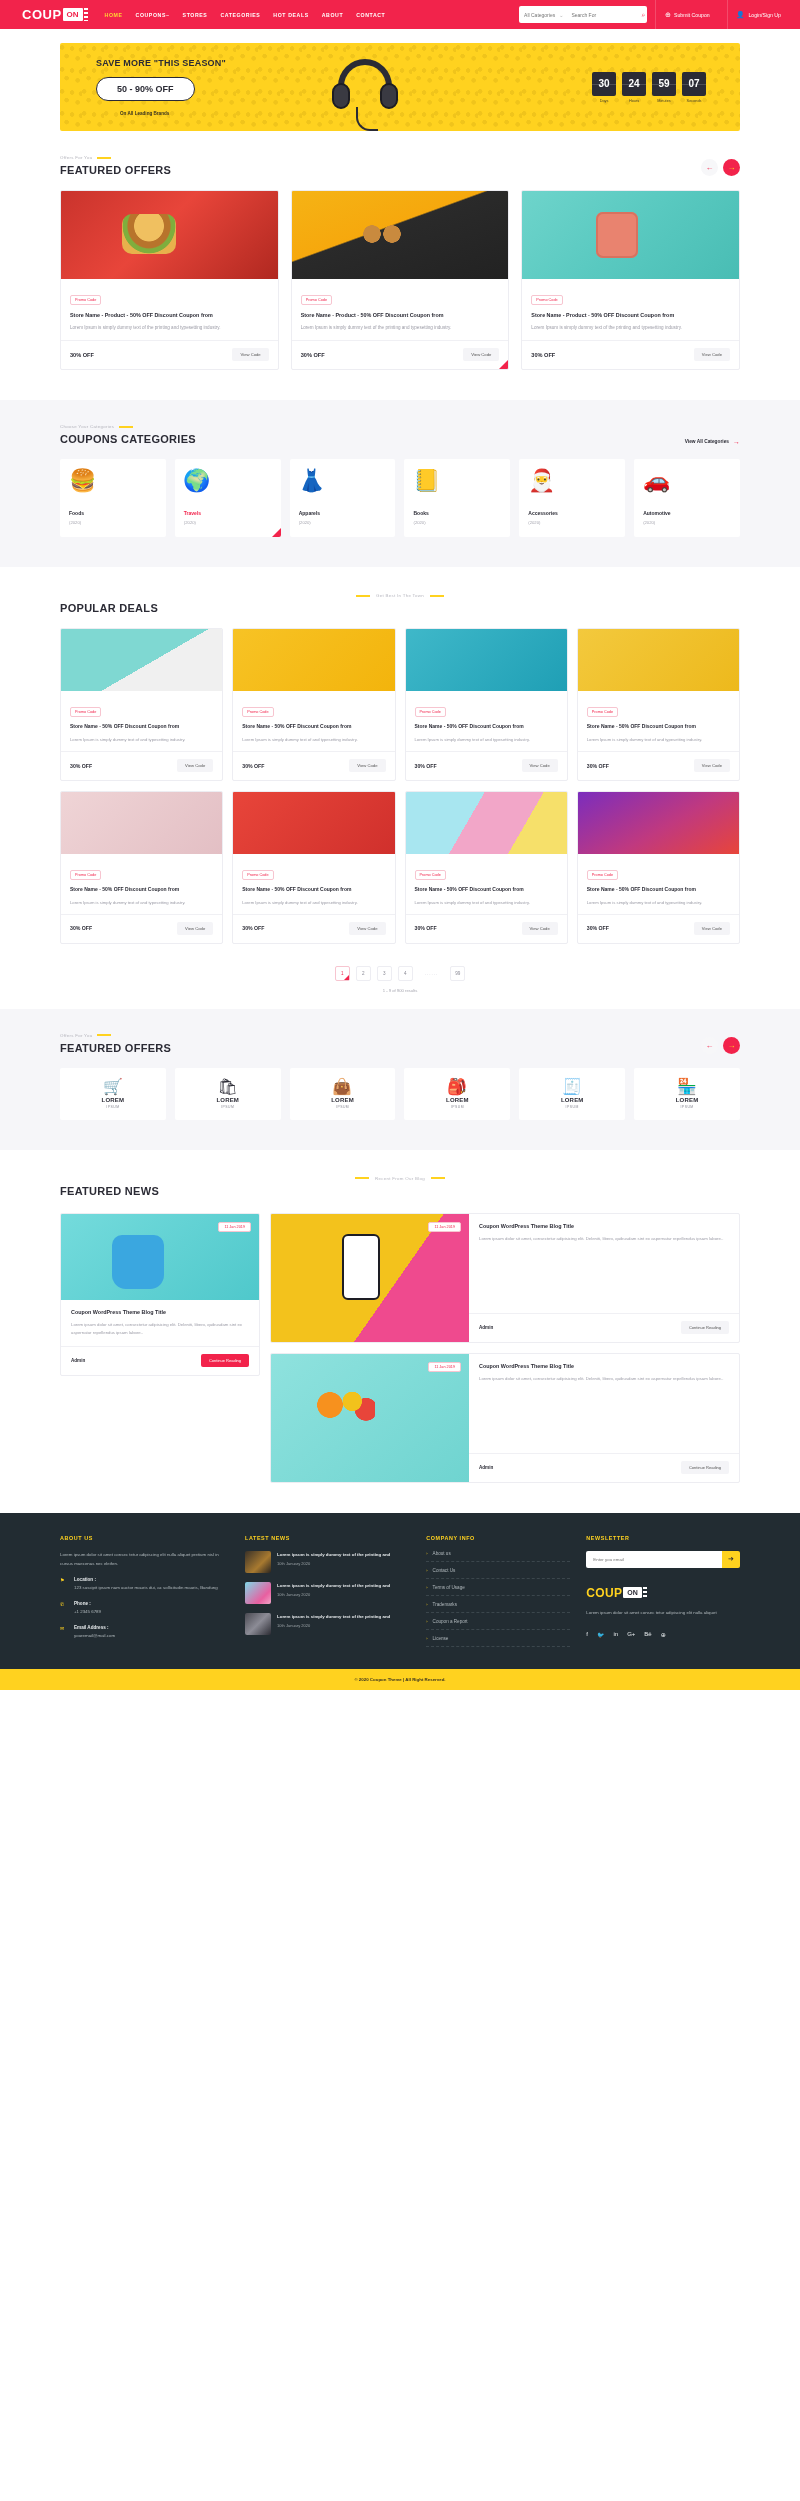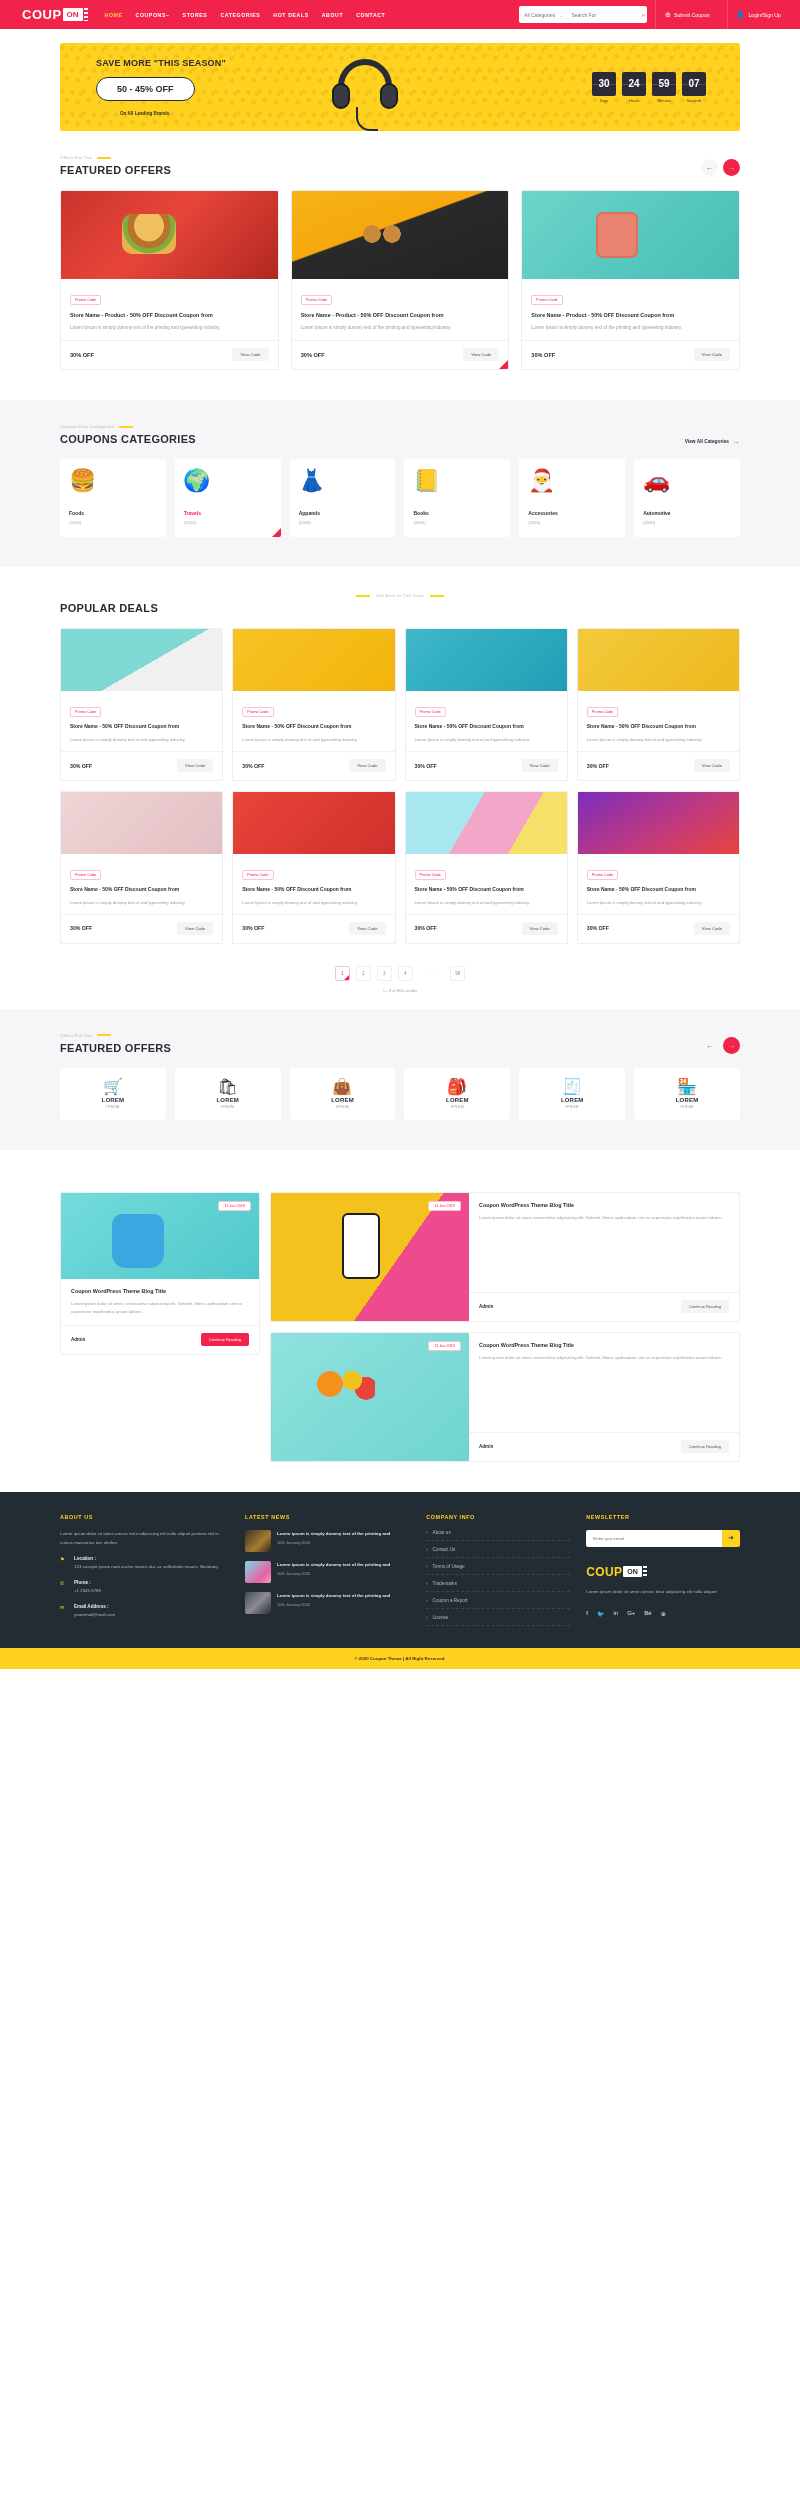--- a/index.html
+++ b/index.html
@@ -361,21 +361,21 @@
       <span>Login/Sign Up</span>
     </div>
   </div>
 
 
   <div class="season-sec">
     <div class="container">
       <div class="season">
         <div class="season-left">
           <div class="season-h">SAVE MORE "THIS SEASON"</div>
-          <div class="season-pill">50 - 45% OFF</div>
+          <div class="season-pill">50 - 90% OFF</div>
           <div class="season-sub">On All Leading Brands</div>
         </div>
         <div class="headphone">
           <div class="hp-band"></div>
             <div class="hp-cup l"></div>
             <div class="hp-cup r"></div>
             <div class="hp-cord"></div>
         </div>
         <div class="countdown">
           <div class="cd-item">
@@ -664,20 +664,24 @@
           <div class="bicon">🏪</div>
           <div class="blorem">LOREM</div>
           <div class="bipsum">IPSUM</div>
         </div>
       </div>
     </div>
   </div>
 
   <div class="news-sec">
     <div class="container">
+      <div class="sec-head-c">
+        <div class="eyebrow-c">Recent From Our Blog</div>
+        <div class="sec-title">FEATURED NEWS</div>
+      </div>
       <div class="news-grid">
         <div class="ncol" style="flex:0 0 200px">
           <div class="ncard">
             <div class="nimg ni1">
               <span class="ndate">11 Jan 2019</span>
             </div>
             <div class="ncard-body">
               <div class="ncard-title">Coupon WordPress Theme Blog Title</div>
               <div class="ncard-desc">Lorem ipsum dolor sit amet, consectetur adipisicing elit. Deleniti, libero, quibusdam sint ex aspernatur repellendus ipsam labore..</div>
             </div>

